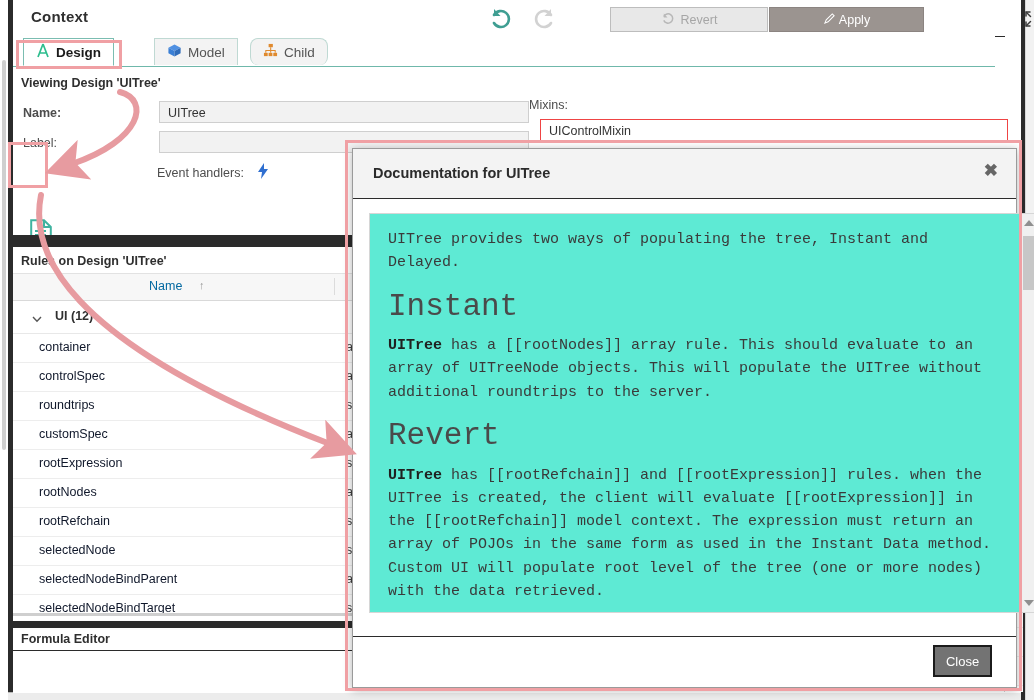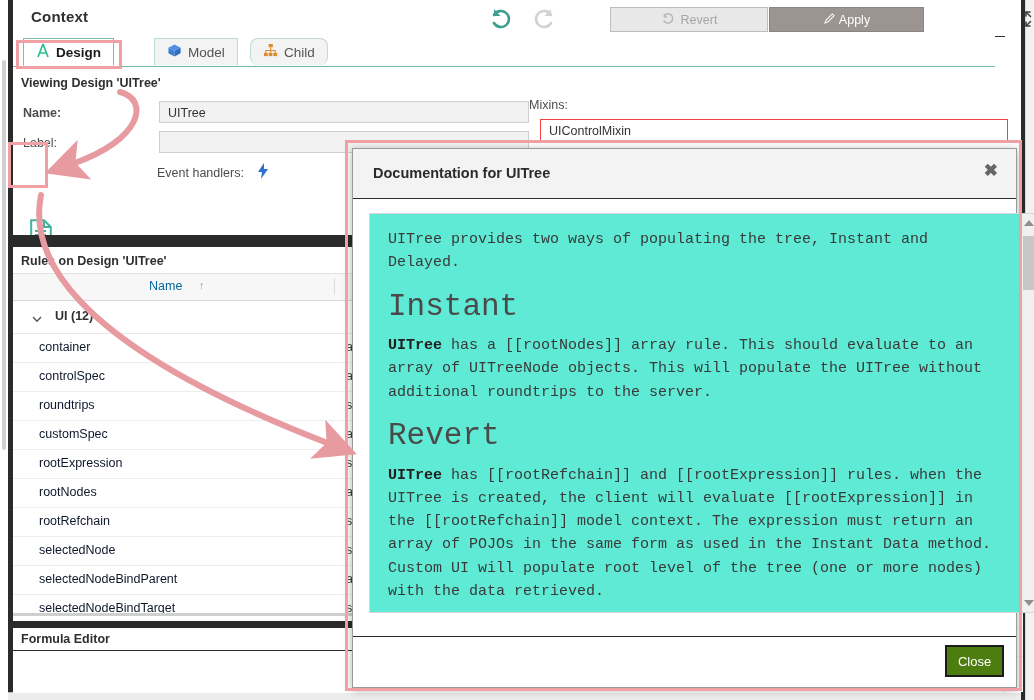--- a/index.html
+++ b/index.html
@@ -103,21 +103,21 @@
   .doc-inner{padding:14px 34px 10px 18px;}
   .doc-p{font-size:15px;line-height:1.55;color:#3a3a3a;margin:0 0 14px 0;}
   .doc-p b{color:#1f1f1f;}
   .doc-h{font-size:31px;font-weight:normal;color:#4a4a4a;margin:6px 0 10px 0;line-height:1.15;}
   .doc-sb-track{position:absolute;right:0;top:0;width:16px;height:100%;background:#f0f0f0;border-left:1px solid #dcdcdc;}
   .doc-sb-thumb{position:absolute;right:2px;top:22px;width:12px;height:54px;background:#c7c7c7;}
   .doc-sb-up,.doc-sb-dn{position:absolute;right:3px;width:0;height:0;border-left:5px solid transparent;border-right:5px solid transparent;}
   .doc-sb-up{top:6px;border-bottom:6px solid #8f8f8f;}
   .doc-sb-dn{bottom:6px;border-top:6px solid #8f8f8f;}
   .dlg-foot{position:relative;height:50px;background:#fff;border-top:1px solid #2b2b2b;}
-  .btn-close{position:absolute;right:12px;top:8px;width:55px;height:28px;background:#4d7c0f;
+  .btn-close{position:absolute;right:24px;top:8px;width:55px;height:28px;background:#737373;
     border:2px solid #1b1b1b;color:#fff;font-size:13px;display:flex;align-items:center;justify-content:center;cursor:pointer;}
 
   
   .anno-box{position:absolute;border:3px solid #f0a0a4;pointer-events:none;box-sizing:border-box;}
   .anno-tab{left:16px;top:40px;width:106px;height:29px;}
   .anno-docicon{left:8px;top:142px;width:40px;height:46px;}
   .anno-dialog{left:345px;top:140px;width:677px;height:551px;}
   .anno-svg{position:absolute;left:0;top:0;width:1034px;height:700px;pointer-events:none;}
 </style>
 </head>

